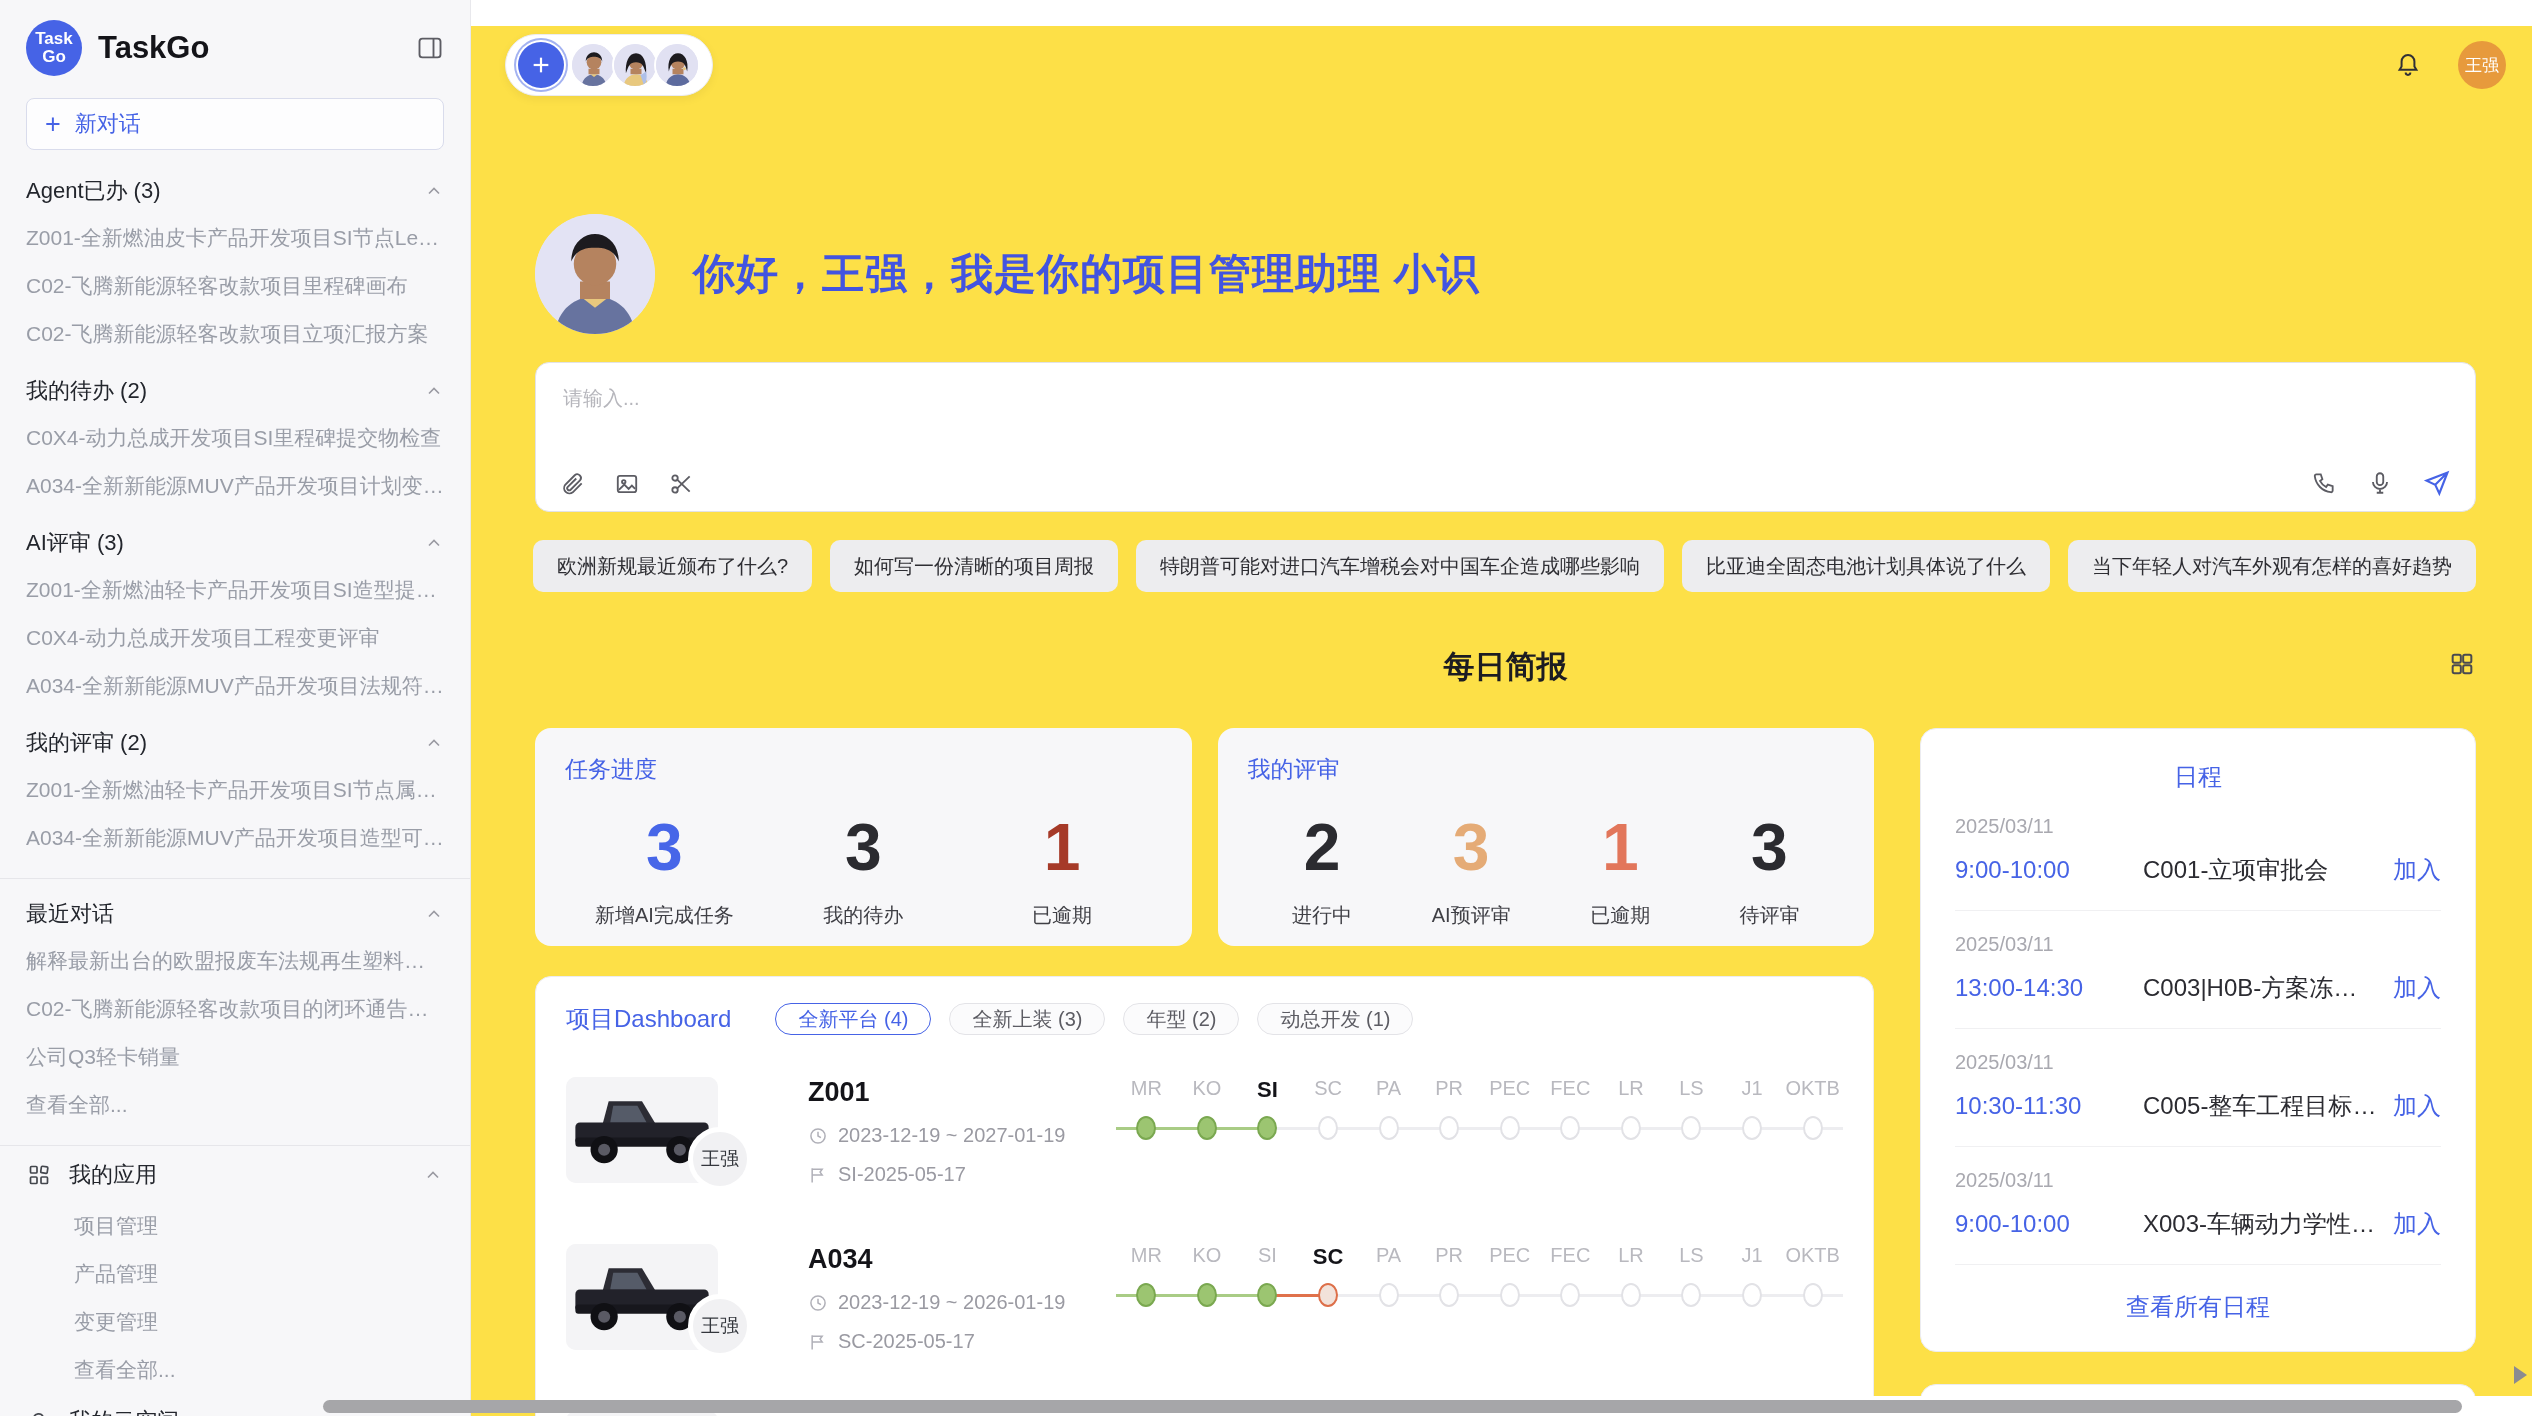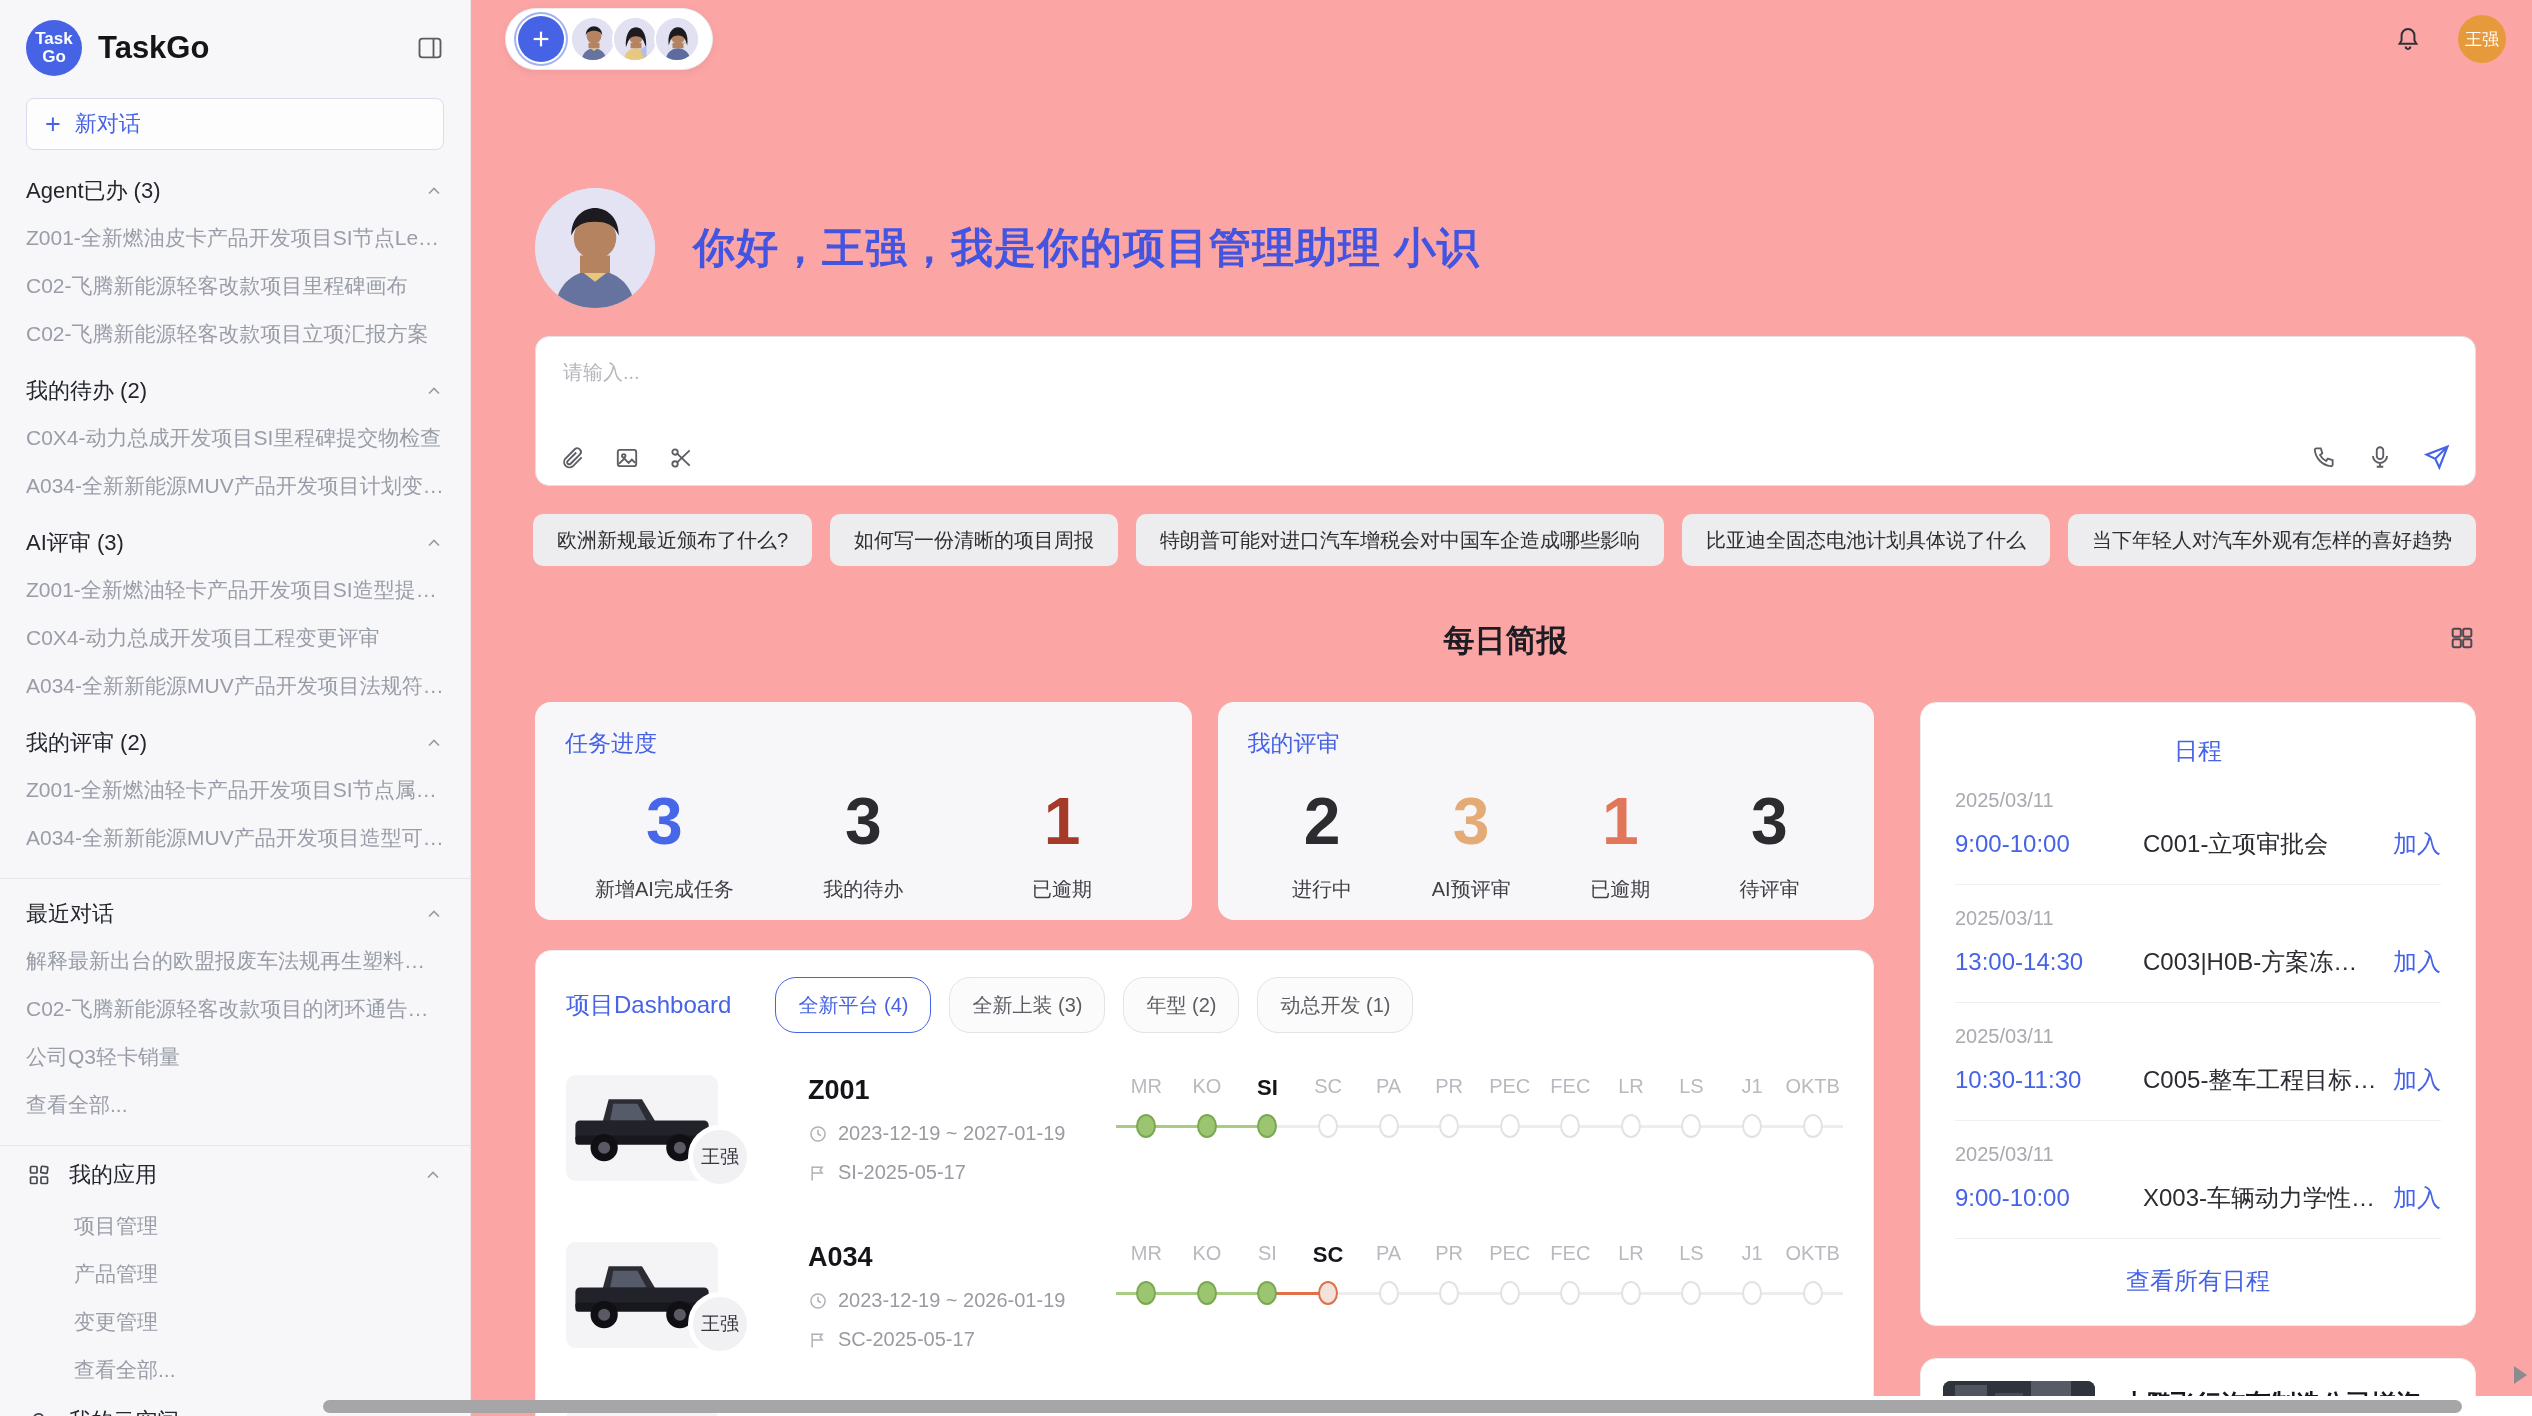--- a/index.html
+++ b/index.html
@@ -26,21 +26,21 @@
   .side-item { padding:10px 26px; font-size:21px; color:#999da7; white-space:nowrap;
                overflow:hidden; text-overflow:ellipsis; cursor:pointer; }
   .divider { height:1px; background:#e6e6ea; margin:16px 0 2px; }
   .side-row { display:flex; align-items:center; gap:18px; padding:12px 27px; font-size:22px;
               color:#23262d; cursor:pointer; }
   .side-row .spacer { flex:1; }
   .sub-item { padding:10px 26px 10px 74px; font-size:21px; color:#999da7; cursor:pointer;
               white-space:nowrap; overflow:hidden; text-overflow:ellipsis; }
 
   
-  .main { flex:1; position:relative; overflow:hidden; background:#fca5a5; }
+  .main { flex:1; position:relative; overflow:hidden; background:#fde047;margin-top:26px; }
   .topbar { display:flex; align-items:center; justify-content:space-between; padding:8px 22px 0 34px; }
   .pill { display:flex; align-items:center; background:#fff; border:1px solid #ececf0;
           border-radius:34px; padding:7px 12px; box-shadow:0 3px 10px rgba(0,0,0,.06); }
   .pill-plus { width:46px; height:46px; border-radius:50%; background:#4663e6; color:#fff;
                display:grid; place-items:center; cursor:pointer; flex:none;
                box-shadow:0 0 0 2px #fff, 0 0 0 4px #a3b2f1; margin-right:10px; }
   .avatar-s { width:46px; height:46px; border-radius:50%; background:#e1e1f2; overflow:hidden;
               border:2px solid #fff; margin-left:-4px; cursor:pointer; flex:none; }
   .top-right { display:flex; align-items:center; gap:36px; padding-right:4px; }
   .avatar-user { width:48px; height:48px; border-radius:50%; background:#e79a3c; color:#fff;
@@ -78,21 +78,21 @@
   .stats { display:flex; margin-top:26px; }
   .stat { flex:1; text-align:center; }
   .stat-num { font-size:66px; font-weight:600; line-height:1.1; }
   .stat-label { font-size:20px; color:#3f3f45; margin-top:18px; }
 
   .dash-card { margin-top:30px; border:1px solid #ececf0; border-radius:16px; padding:26px 30px;
                height:640px; background:#fff; overflow:hidden; }
   .dash-head { display:flex; align-items:center; gap:44px; }
   .dash-title { color:#4663e6; font-size:24px; }
   .tabs { display:flex; gap:18px; }
-  .tab { height:56px; border-radius:21px; border:1px solid #e3e3e7; background:#fbfbfc; color:#5c5c63;
+  .tab { height:32px; border-radius:21px; border:1px solid #e3e3e7; background:#fbfbfc; color:#5c5c63;
          font-size:20px; display:flex; align-items:center; padding:0 22px; cursor:pointer; white-space:nowrap; }
   .tab.active { border-color:#4663e6; color:#4663e6; background:#fff; }
 
   .project { display:flex; margin-top:42px; min-height:125px; cursor:pointer; }
   .proj-media { position:relative; width:208px; flex:none; }
   .car-img { width:152px; height:106px; border-radius:10px; overflow:hidden; background:#f4f4f6; }
   .owner-badge { position:absolute; left:122px; top:50px; width:64px; height:64px; border-radius:50%;
                  background:#f1f1f3; border:5px solid #fff; display:grid; place-items:center;
                  font-size:19px; color:#33363c; }
   .proj-info { width:308px; flex:none; margin-left:34px; }

